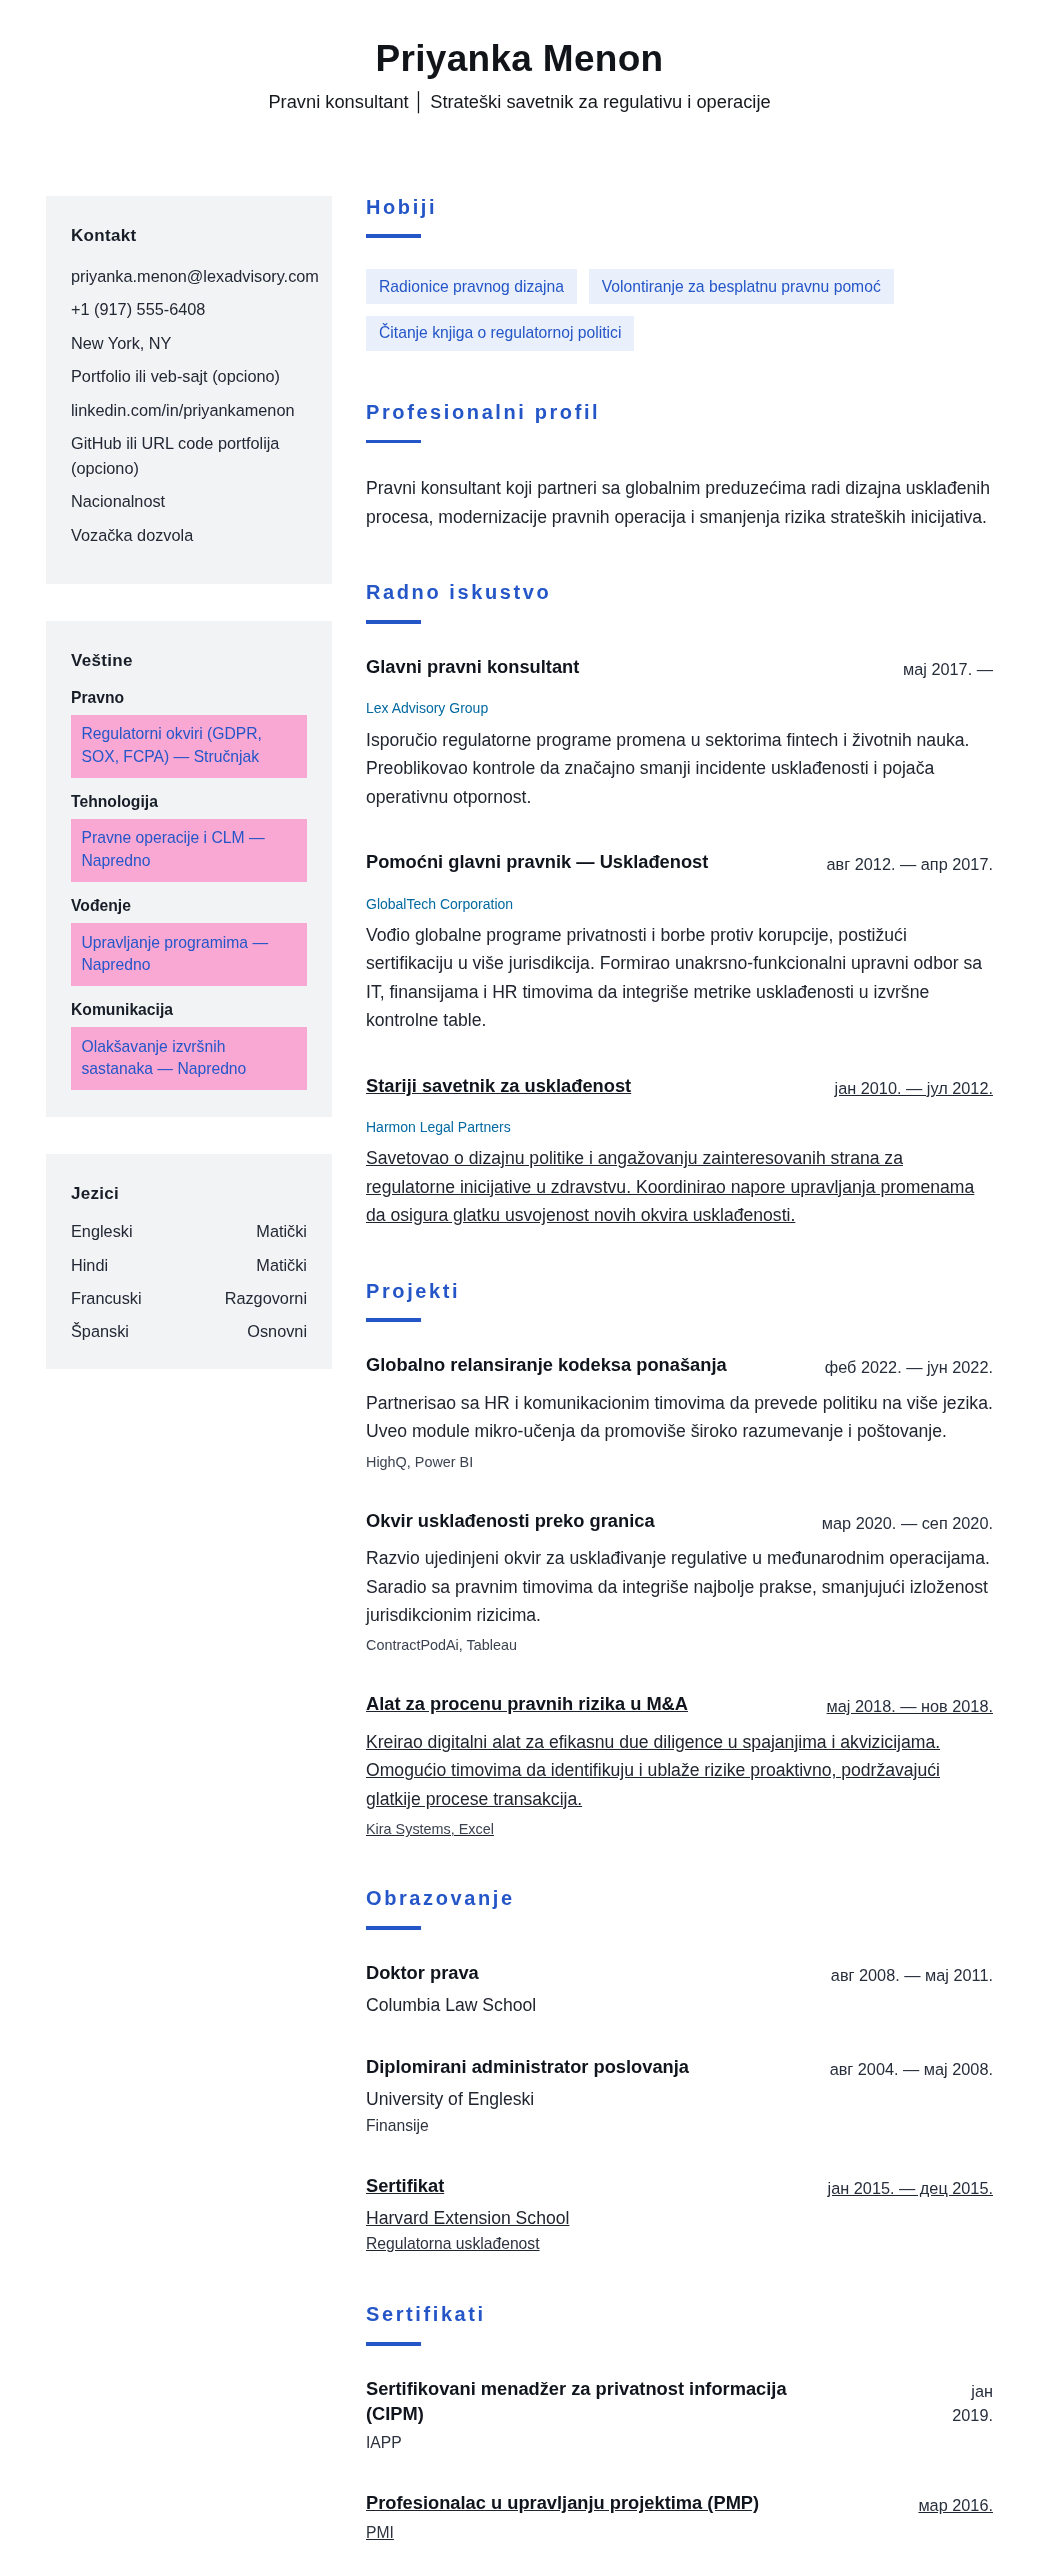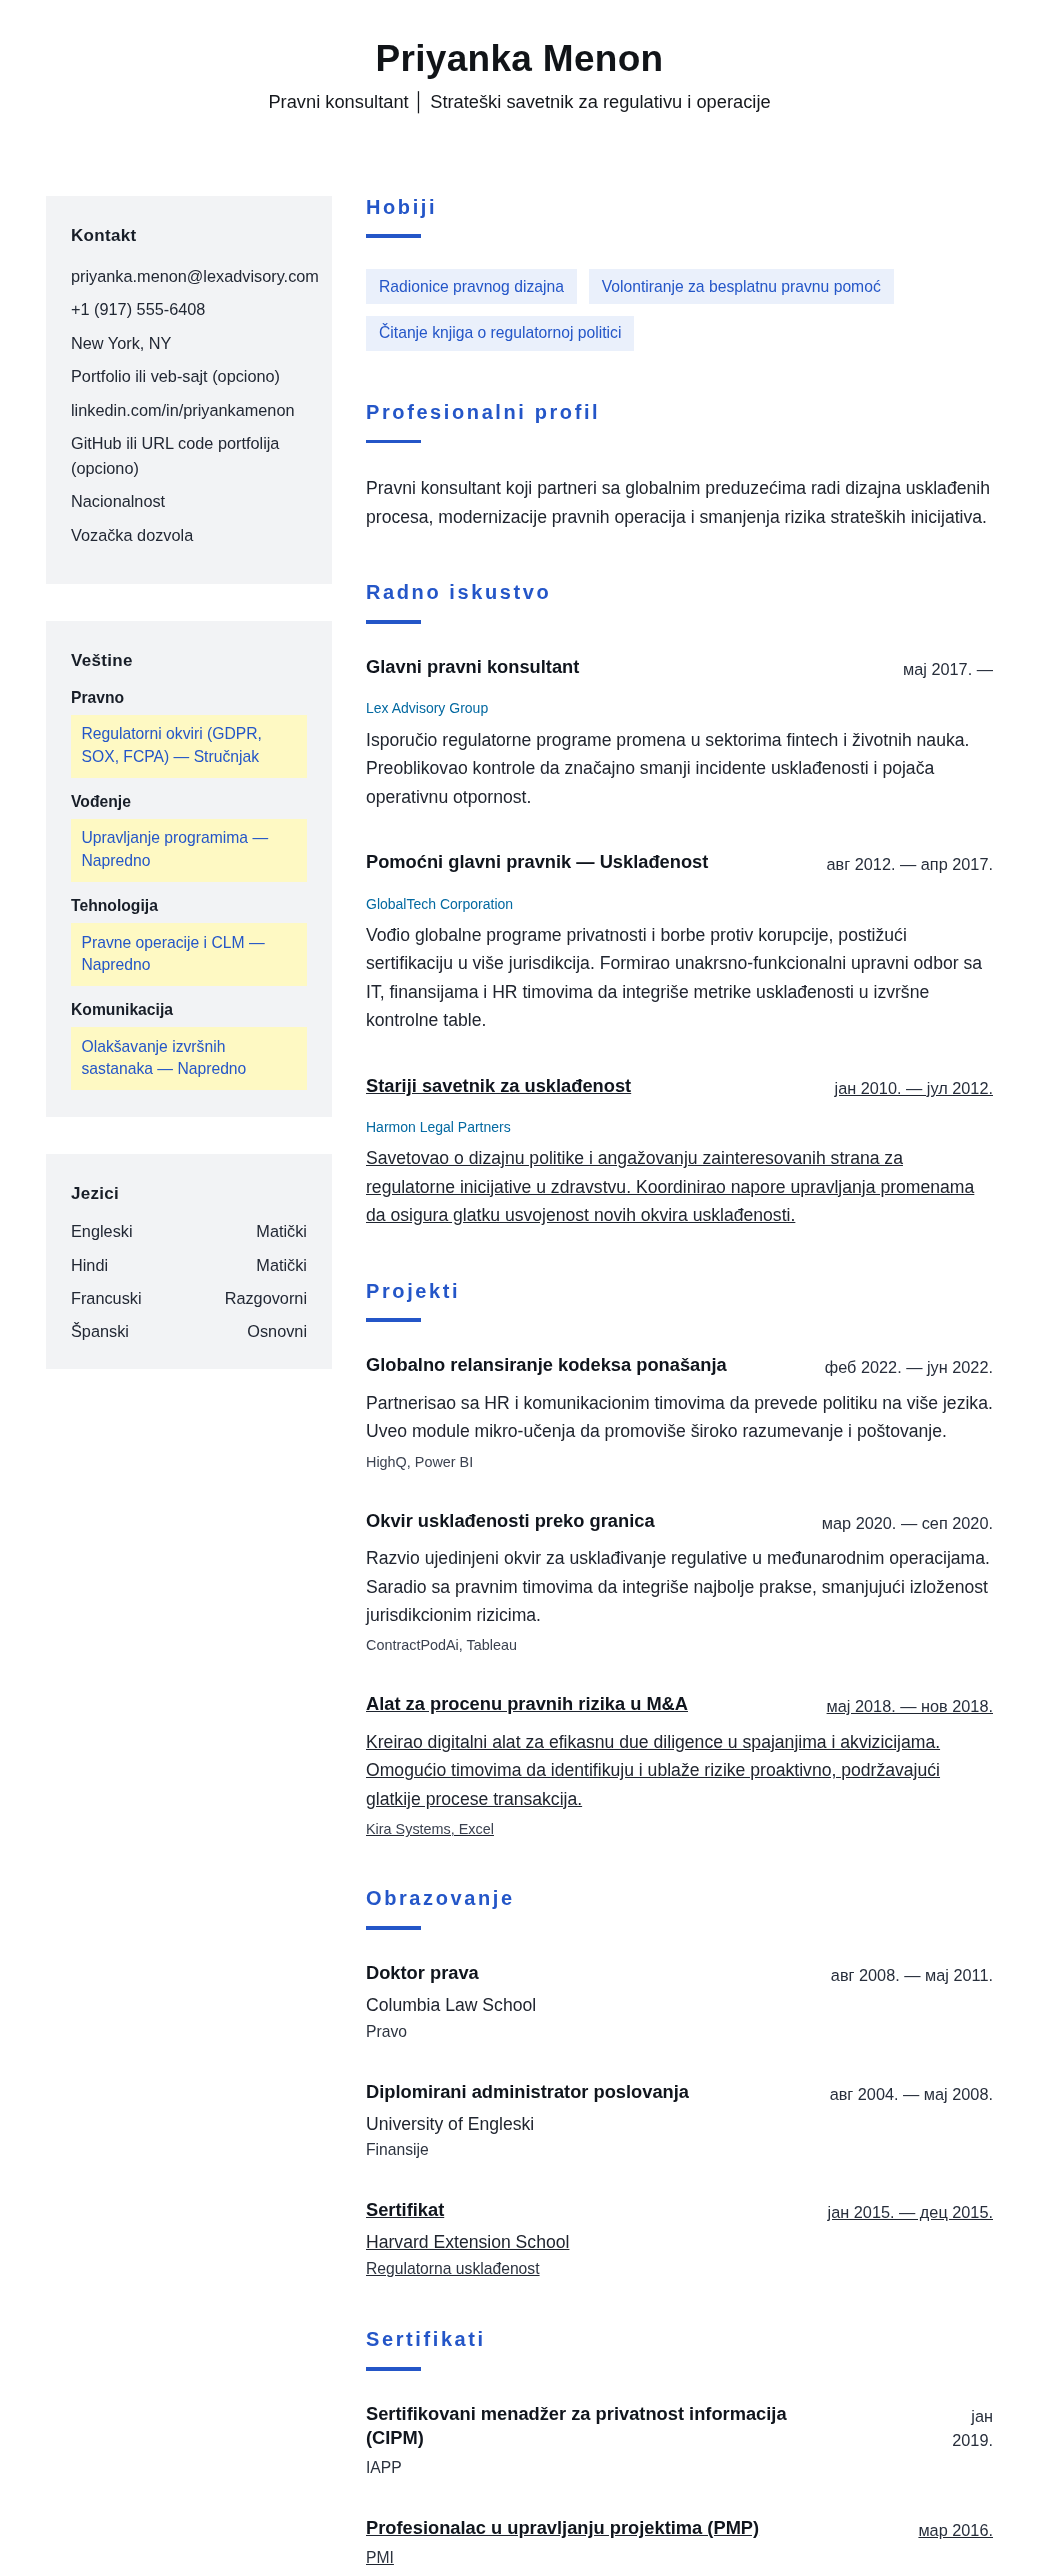--- a/index.html
+++ b/index.html
@@ -21,21 +21,21 @@
   .left-col { width:286px; flex:0 0 286px; }
   .right-col { flex:1 1 auto; min-width:0; }
 
   
   .side-box { background:#f2f3f5; padding:30px 25px 27.4px 25px; margin-bottom:37px; }
   .side-title { font-size:17px; font-weight:700; color:#181e28; letter-spacing:0.3px; margin-bottom:18.3px; }
   .contact-item { font-size:16.3px; line-height:1.5; color:#222834; margin-bottom:9.1px; }
   .skill-group { margin-bottom:15.7px; }
   .skill-group:last-child { margin-bottom:0; }
   .skill-cat { font-size:15.7px; font-weight:700; color:#181e28; margin-bottom:7.8px; }
-  .skill-chip { display:block; background:#fef9c3; color:#2456c8; font-size:15.7px; line-height:1.45; padding:8.5px 10.5px; }
+  .skill-chip { display:block; background:#f9a8d4; color:#2456c8; font-size:15.7px; line-height:1.45; padding:8.5px 10.5px; }
   .lang-row { display:flex; justify-content:space-between; font-size:16.3px; color:#222834; margin-bottom:14.4px; }
   .lang-row:last-child { margin-bottom:0; }
 
   
   .section { margin-bottom:50px; }
   .section-title { color:#2456c8; font-size:20px; font-weight:700; letter-spacing:2.6px; }
   .section-bar { width:55px; height:3.9px; background:#2456c8; margin-top:15.7px; }
   .section-body { margin-top:31px; }
 
   .chip-row { display:flex; flex-wrap:wrap; gap:11.8px 11.8px; }
@@ -80,26 +80,26 @@
         <div class="contact-item">Vozačka dozvola</div>
       </div>
 
       <div class="side-box">
         <div class="side-title">Veštine</div>
         <div class="skill-group">
           <div class="skill-cat">Pravno</div>
           <span class="skill-chip">Regulatorni okviri (GDPR, SOX, FCPA) — Stručnjak</span>
         </div>
         <div class="skill-group">
+          <div class="skill-cat">Tehnologija</div>
+          <span class="skill-chip">Pravne operacije i CLM — Napredno</span>
+        </div>
+        <div class="skill-group">
           <div class="skill-cat">Vođenje</div>
           <span class="skill-chip">Upravljanje programima — Napredno</span>
-        </div>
-        <div class="skill-group">
-          <div class="skill-cat">Tehnologija</div>
-          <span class="skill-chip">Pravne operacije i CLM — Napredno</span>
         </div>
         <div class="skill-group">
           <div class="skill-cat">Komunikacija</div>
           <span class="skill-chip">Olakšavanje izvršnih sastanaka — Napredno</span>
         </div>
       </div>
 
       <div class="side-box">
         <div class="side-title">Jezici</div>
         <div class="lang-row">
@@ -216,21 +216,20 @@
         <div class="section-title">Obrazovanje</div>
         <div class="section-bar"></div>
         <div class="section-body">
 
           <div class="entry">
             <div class="entry-head">
               <div class="entry-title">Doktor prava</div>
               <div class="entry-date">авг 2008. — мај 2011.</div>
             </div>
             <div class="entry-sub">Columbia Law School</div>
-            <div class="entry-field">Pravo</div>
           </div>
 
           <div class="entry">
             <div class="entry-head">
               <div class="entry-title">Diplomirani administrator poslovanja</div>
               <div class="entry-date">авг 2004. — мај 2008.</div>
             </div>
             <div class="entry-sub">University of Engleski</div>
             <div class="entry-field">Finansije</div>
           </div>

